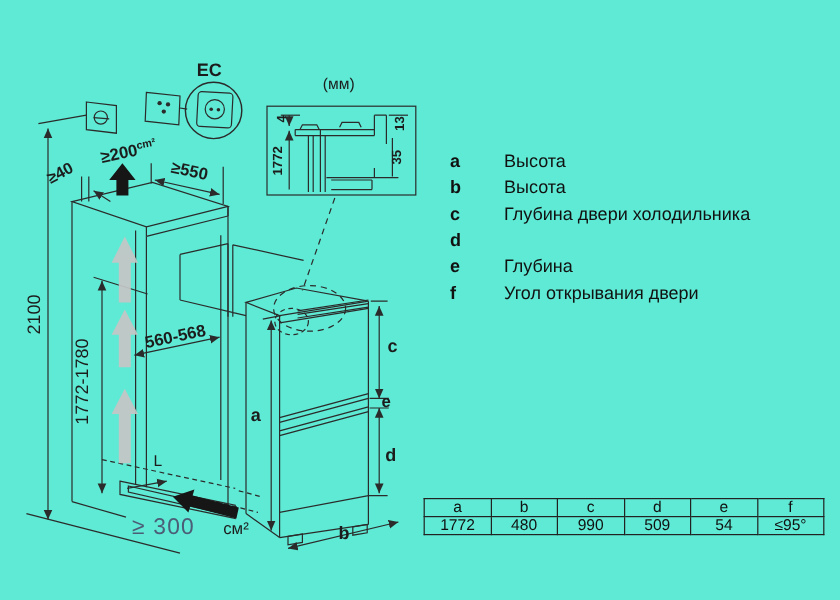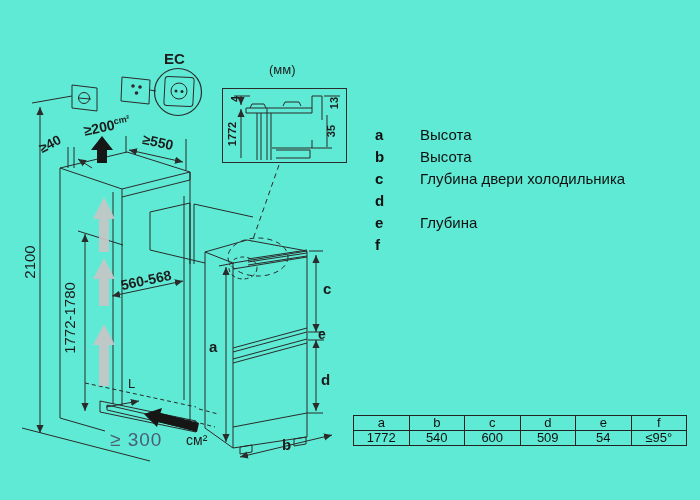--- a/index.html
+++ b/index.html
@@ -192,37 +192,38 @@
       </div>
     <div class="row">
       <span class="k">d</span>
       </div>
     <div class="row">
       <span class="k">e</span>
       <span>Глубина</span>
       </div>
     <div class="row">
       <span class="k">f</span>
+      <span>Угол открывания двери</span>
       </div>
   </div>
 
   <table class="spec-table">
     <tbody>
         <tr>
       <td>a</td>
       <td>b</td>
       <td>c</td>
       <td>d</td>
       <td>e</td>
       <td>f</td>
     </tr>
     <tr>
       <td>1772</td>
-      <td>540</td>
-      <td>600</td>
+      <td>480</td>
+      <td>990</td>
       <td>509</td>
       <td>54</td>
       <td>≤95°</td>
     </tr>
   </tbody>
     </table>
 
 </div>
 
 </body></html>

